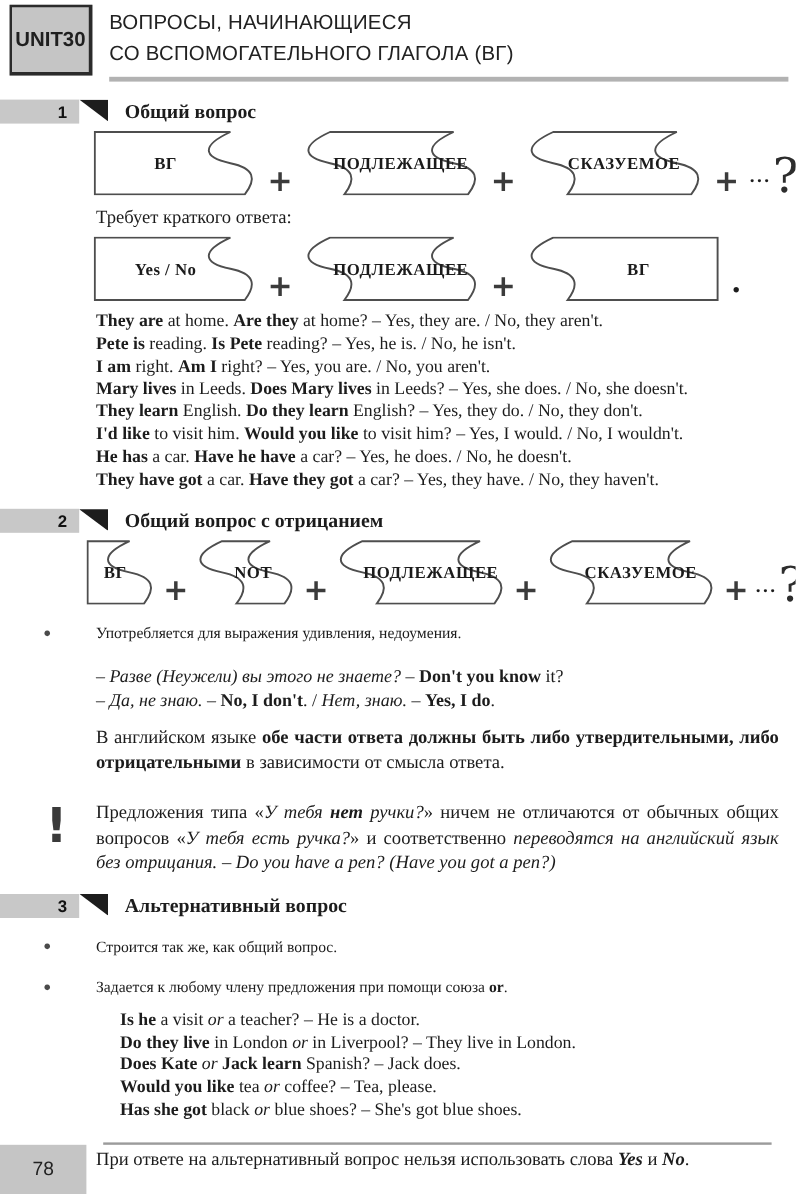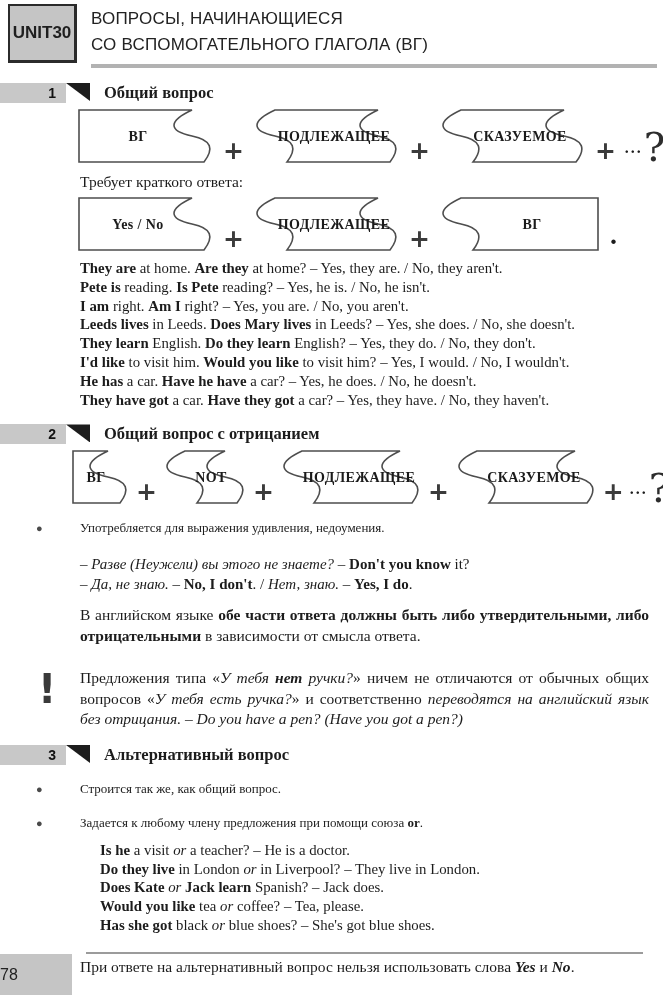--- a/index.html
+++ b/index.html
@@ -53,21 +53,21 @@
   .dlg{margin:0;font-size:15px;line-height:19.5px;white-space:nowrap}
   .note-para{margin:11px 14px 18px 80px;font-size:15.5px;line-height:20.5px;text-align:justify}
   .warning{display:flex;margin:22px 0 0 38px}
   .warn-mark{font-family:"DejaVu Sans",sans-serif;font-weight:700;font-size:40px;line-height:1.05;
              color:#3a3a3a;width:42px;flex:none}
   .warn-text{flex:1;margin-right:14px;font-size:15.5px;line-height:20.5px;text-align:justify}
 
   
   .footer-rule{position:absolute;left:86px;right:20px;bottom:41px;height:2.5px;background:#9b9b9b}
   .page-box{position:absolute;left:0;bottom:0;width:72px;height:41px;background:#c5c5c5;
-            display:flex;align-items:center;justify-content:flex-start;
+            display:flex;align-items:center;justify-content:center;
             font-family:"Liberation Sans",sans-serif;font-size:16px;color:#222}
 </style>
 </head>
 <body>
 
 <div class="page">
 
   <div class="hdr">
     <div class="unit-box">
       <div>UNIT</div>
@@ -127,21 +127,21 @@
       <path class="pshape" d="M26 1 H163 V53 H38 C48 40 46 31 26 27 C2 22 2 12 26 1 Z"></path>
       <text class="box-label" x="97" y="32" text-anchor="middle">ВГ</text>
     </svg>
     <span class="tail-period">.</span>
   </div>
 
   <div class="examples">
     <p class="ex"><span class="st-b">They are</span><span> at home. </span><span class="st-b">Are they</span><span> at home? – Yes, they are. / No, they aren't.</span></p>
     <p class="ex"><span class="st-b">Pete is</span><span> reading. </span><span class="st-b">Is Pete</span><span> reading? – Yes, he is. / No, he isn't.</span></p>
     <p class="ex"><span class="st-b">I am</span><span> right. </span><span class="st-b">Am I</span><span> right? – Yes, you are. / No, you aren't.</span></p>
-    <p class="ex"><span class="st-b">Leeds lives</span><span> in Leeds. </span><span class="st-b">Does Mary lives</span><span> in Leeds? – Yes, she does. / No, she doesn't.</span></p>
+    <p class="ex"><span class="st-b">Mary lives</span><span> in Leeds. </span><span class="st-b">Does Mary lives</span><span> in Leeds? – Yes, she does. / No, she doesn't.</span></p>
     <p class="ex"><span class="st-b">They learn</span><span> English. </span><span class="st-b">Do they learn</span><span> English? – Yes, they do. / No, they don't.</span></p>
     <p class="ex"><span class="st-b">I'd like</span><span> to visit him. </span><span class="st-b">Would you like</span><span> to visit him? – Yes, I would. / No, I wouldn't.</span></p>
     <p class="ex"><span class="st-b">He has</span><span> a car. </span><span class="st-b">Have he have</span><span> a car? – Yes, he does. / No, he doesn't.</span></p>
     <p class="ex"><span class="st-b">They have got</span><span> a car. </span><span class="st-b">Have they got</span><span> a car? – Yes, they have. / No, they haven't.</span></p>
   </div>
 
   <div class="sec-head">
     <div class="sec-bar">
       <span>2</span>
     </div>

